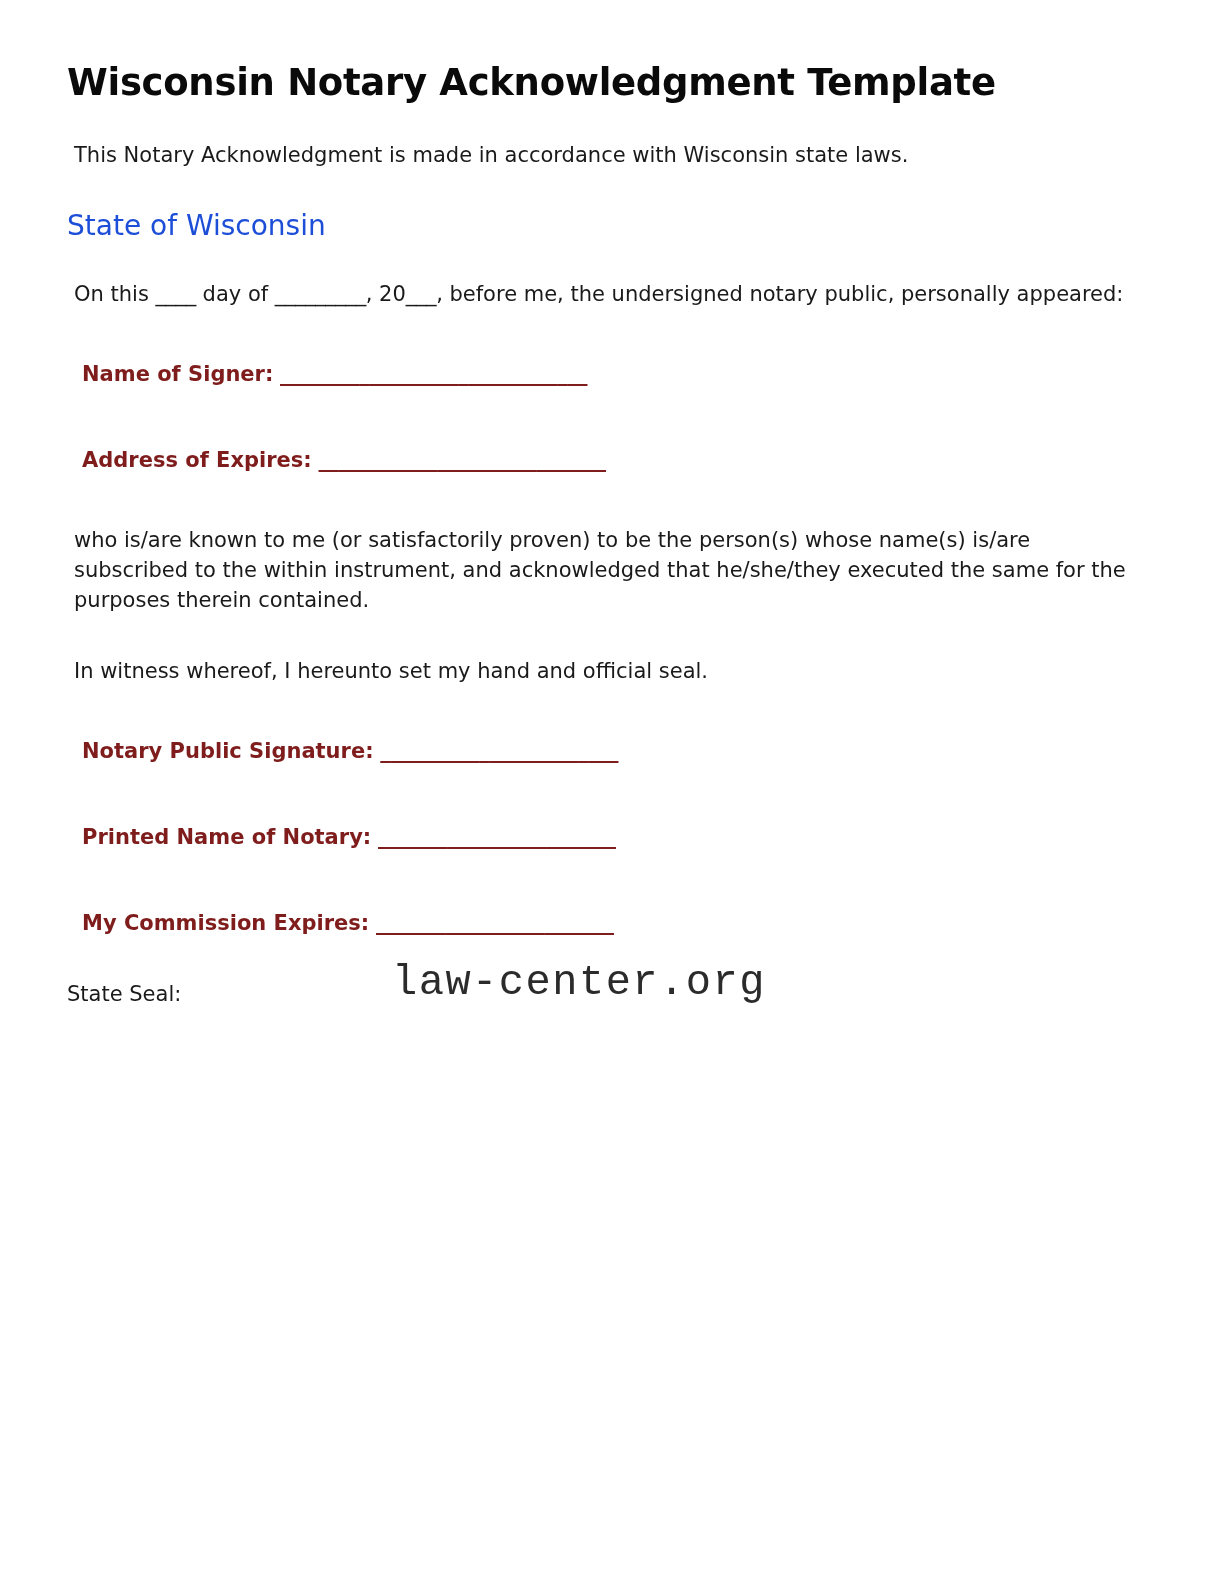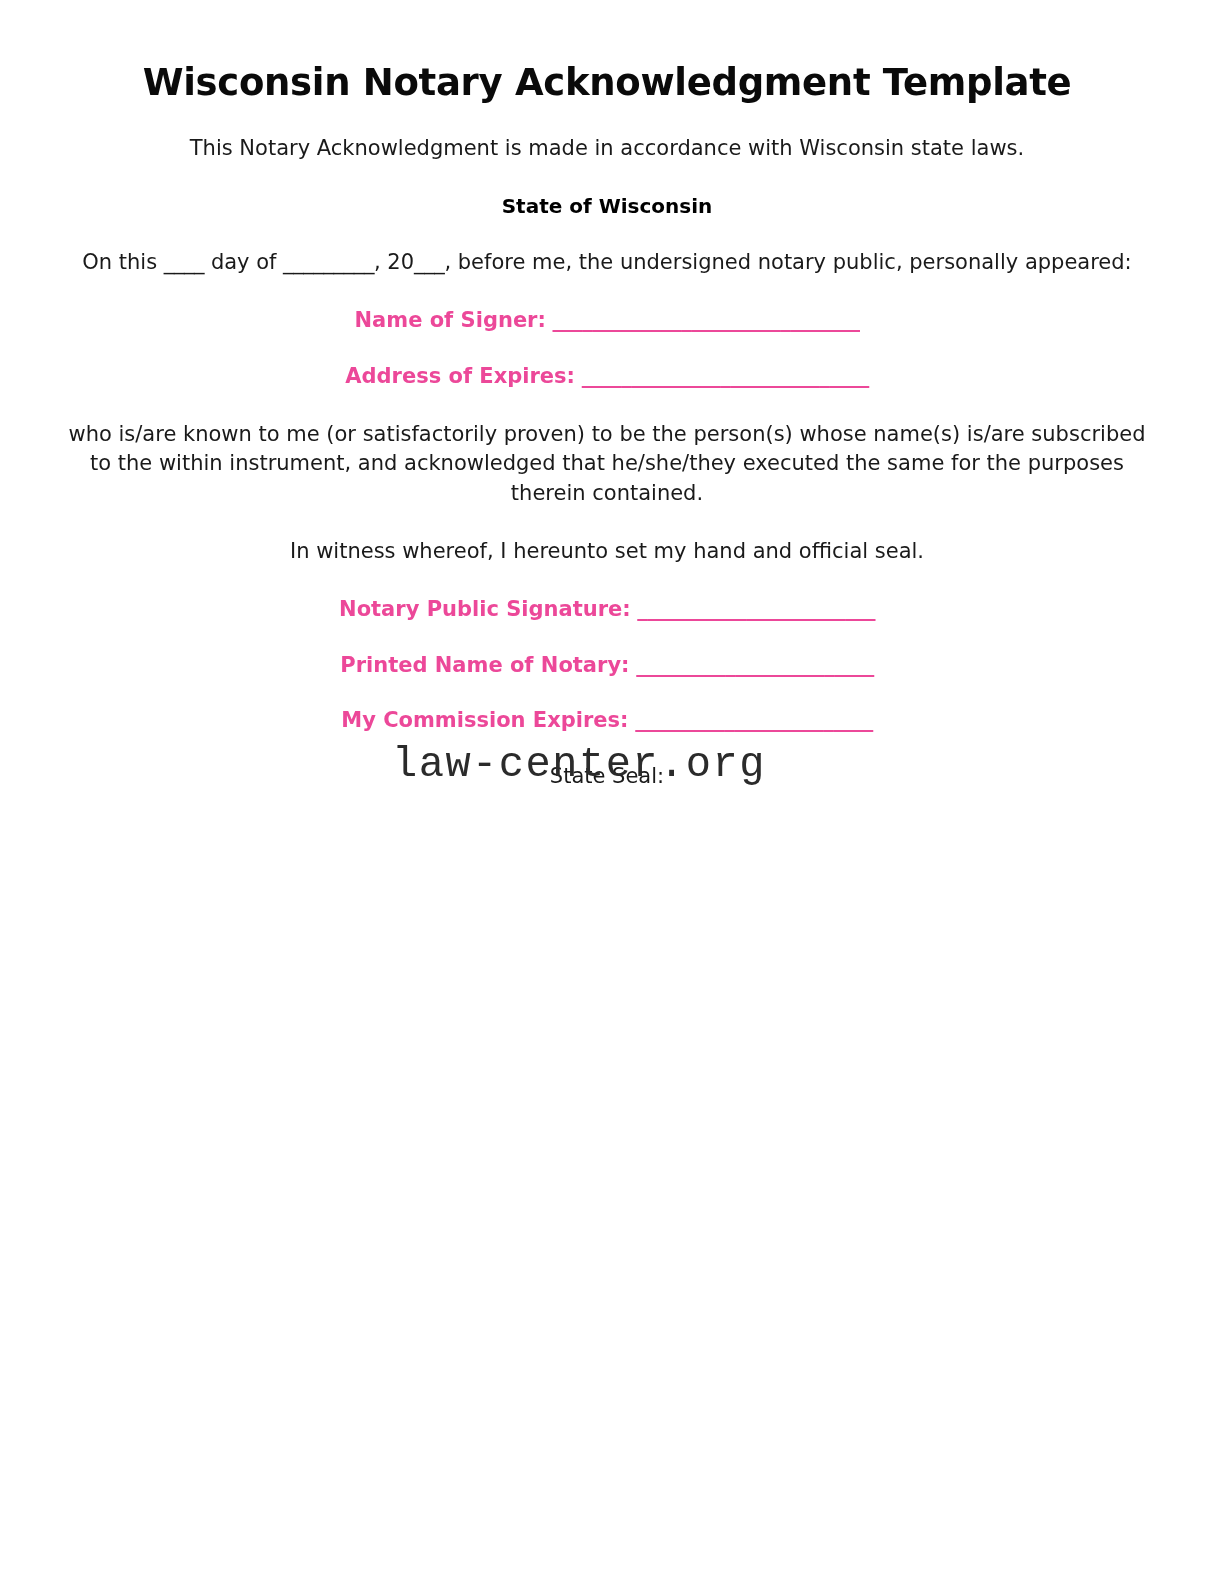--- a/index.html
+++ b/index.html
@@ -17,21 +17,20 @@
     -webkit-font-smoothing: antialiased;
   }
 
   .page {
     position: absolute;
     left: 0;
     top: 0;
     width: 1183px;
     height: 1593px;
     background: #ffffff;
-    text-align: center;
   }
 
   .content {
     position: absolute;
     left: 67px;
     top: 62px;
     width: 1080px;
   }
 
   
@@ -43,44 +42,44 @@
     color: #0a0a0a;
     margin: 0 0 0 0;
     padding: 0;
   }
 
   
   .para {
     font-size: 21px;
     line-height: 1.42;
     color: #1a1a1a;
-    margin: 0;
+    margin: 7px;
     padding: 0;
   }
 
   .section-head {
-    font-size: 20px;
-    font-weight: bold;
+    font-size: 28px;
+    font-weight: normal;
     line-height: 1.42;
-    color: #000000;
+    color: #1d4ed8;
     margin: 0;
     padding: 0;
   }
 
   .gap-lg { height: 29px; }
   .gap-md { height: 28px; }
   .gap-sm { height: 26px; }
 
   
   .field-row {
     font-size: 21px;
     line-height: 1.42;
-    color: #ec4899;
+    color: #7f1d1d;
     white-space: nowrap;
-    margin: 0;
+    margin: 15px;
     padding: 0;
   }
   .field-label {
     font-weight: bold;
   }
   .fill-line {
     font-weight: bold;
     letter-spacing: -0.6px;
   }
 

